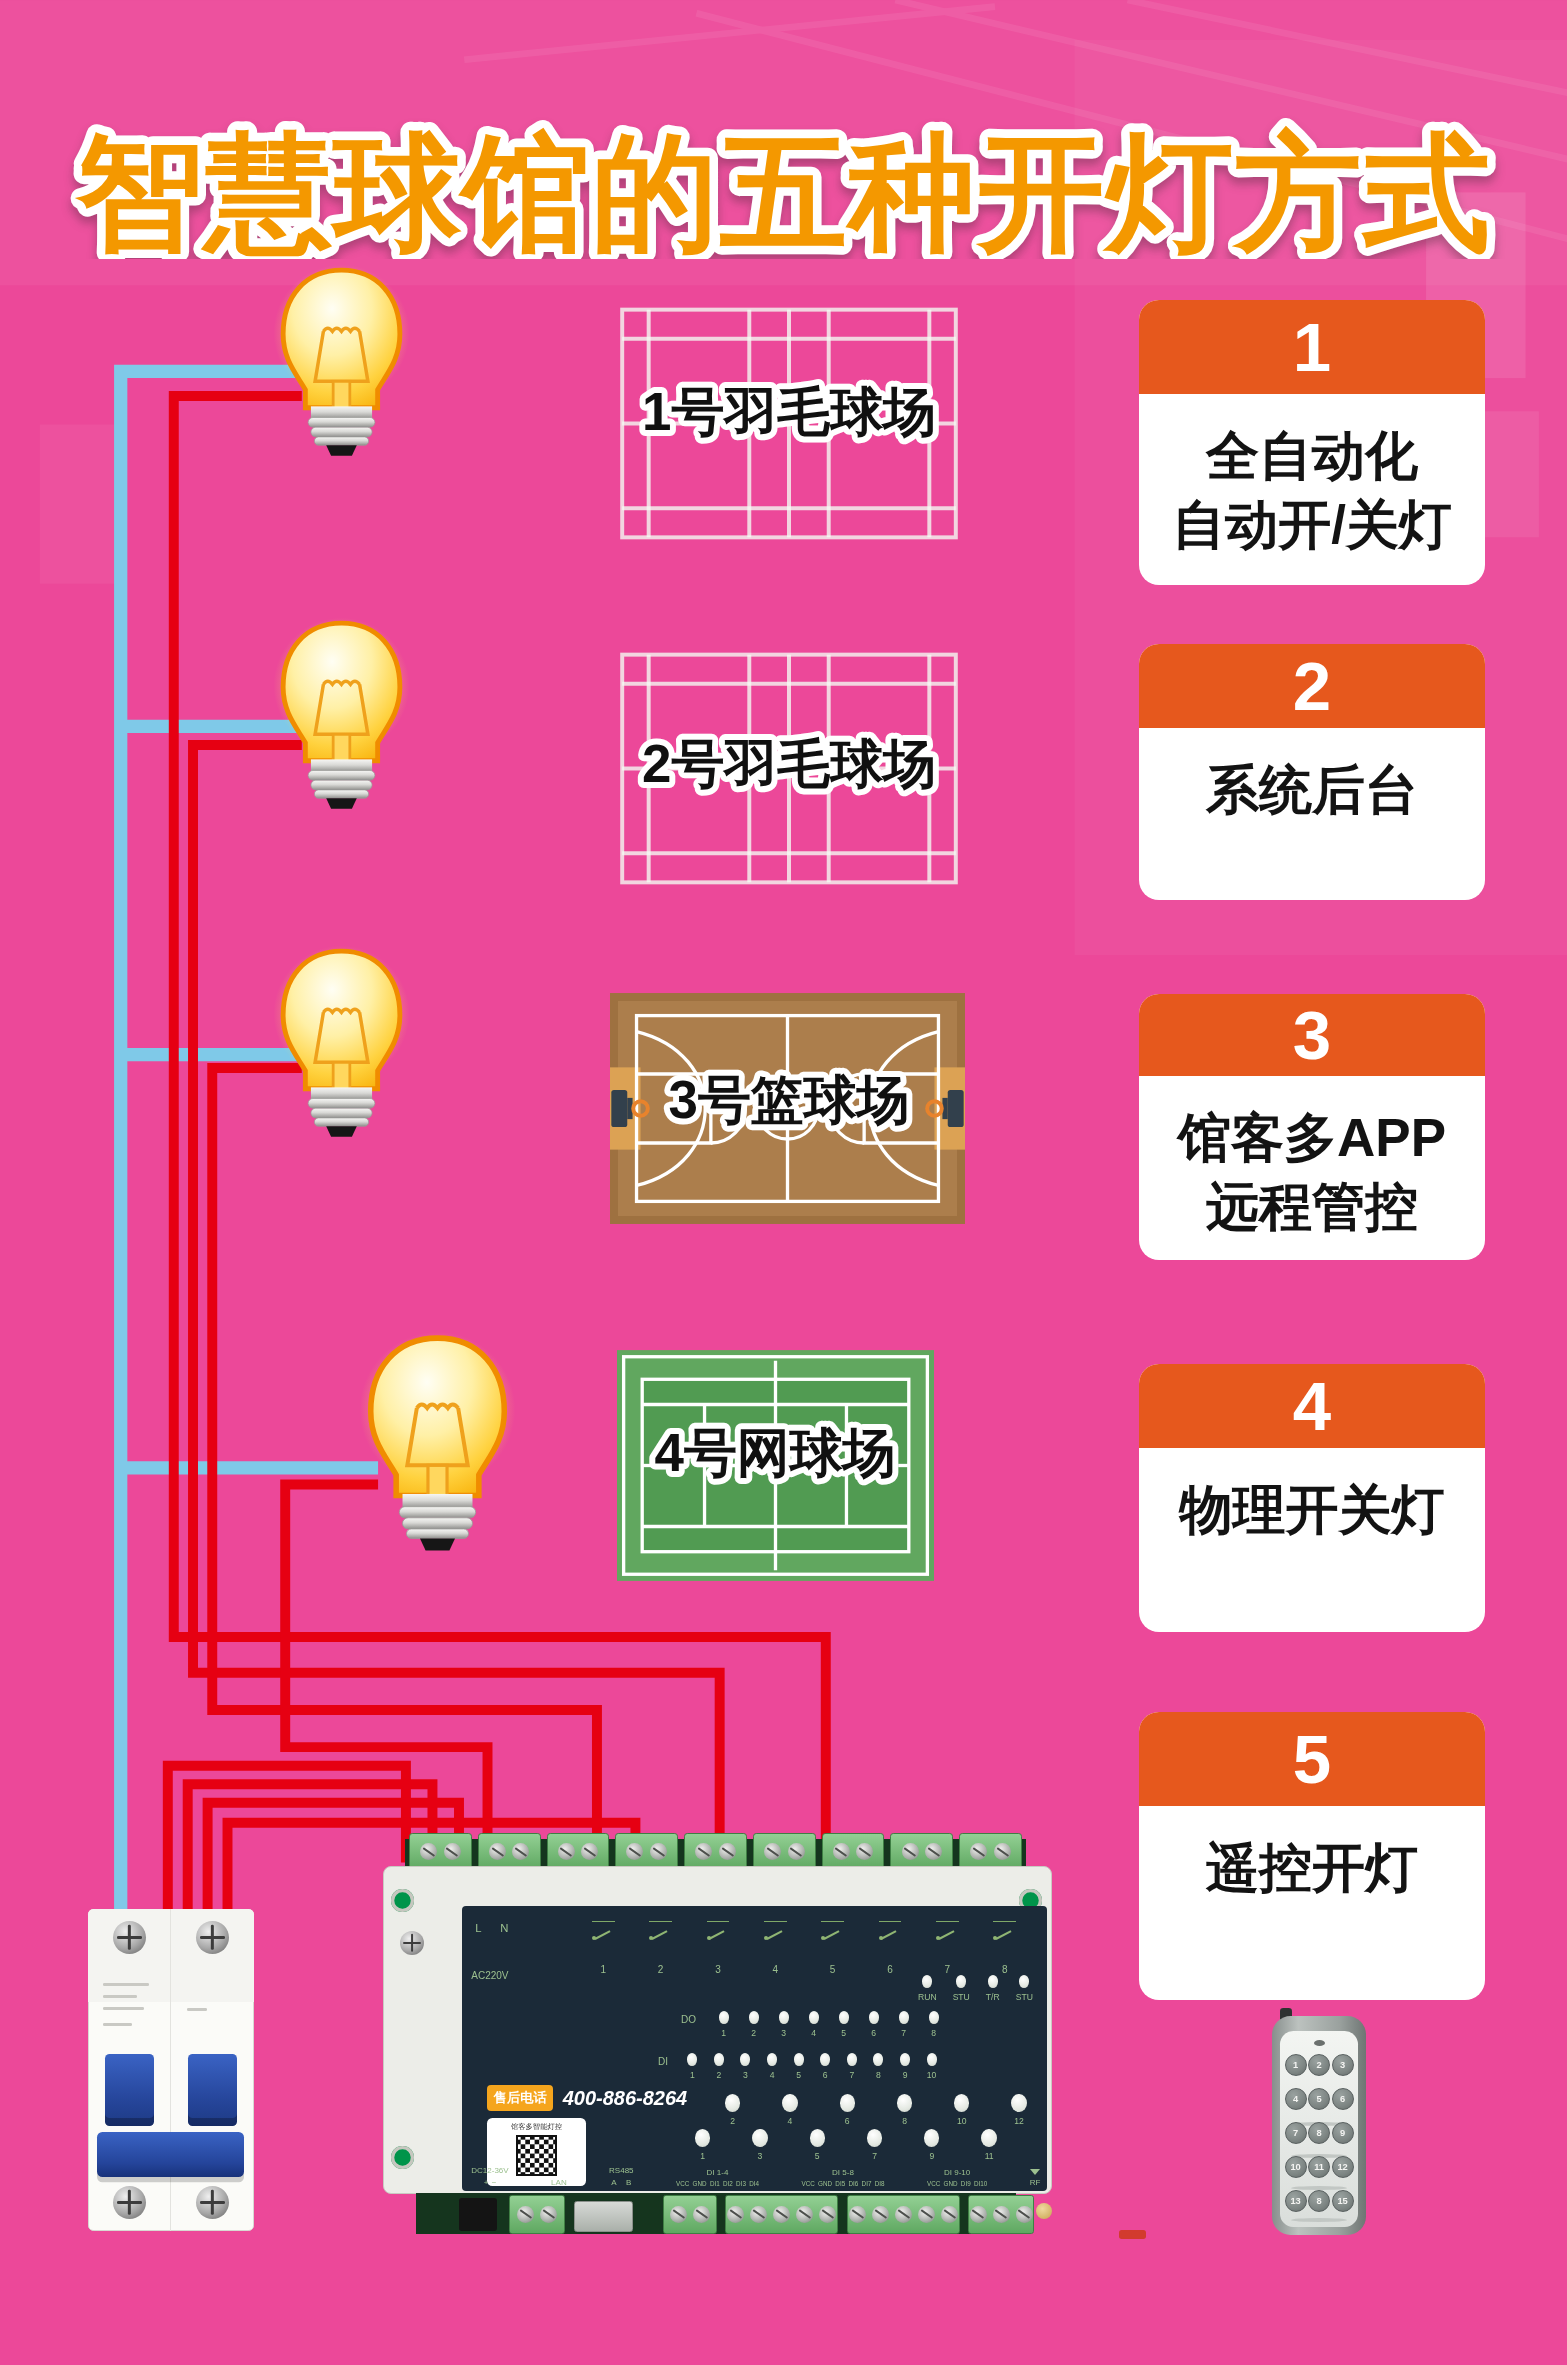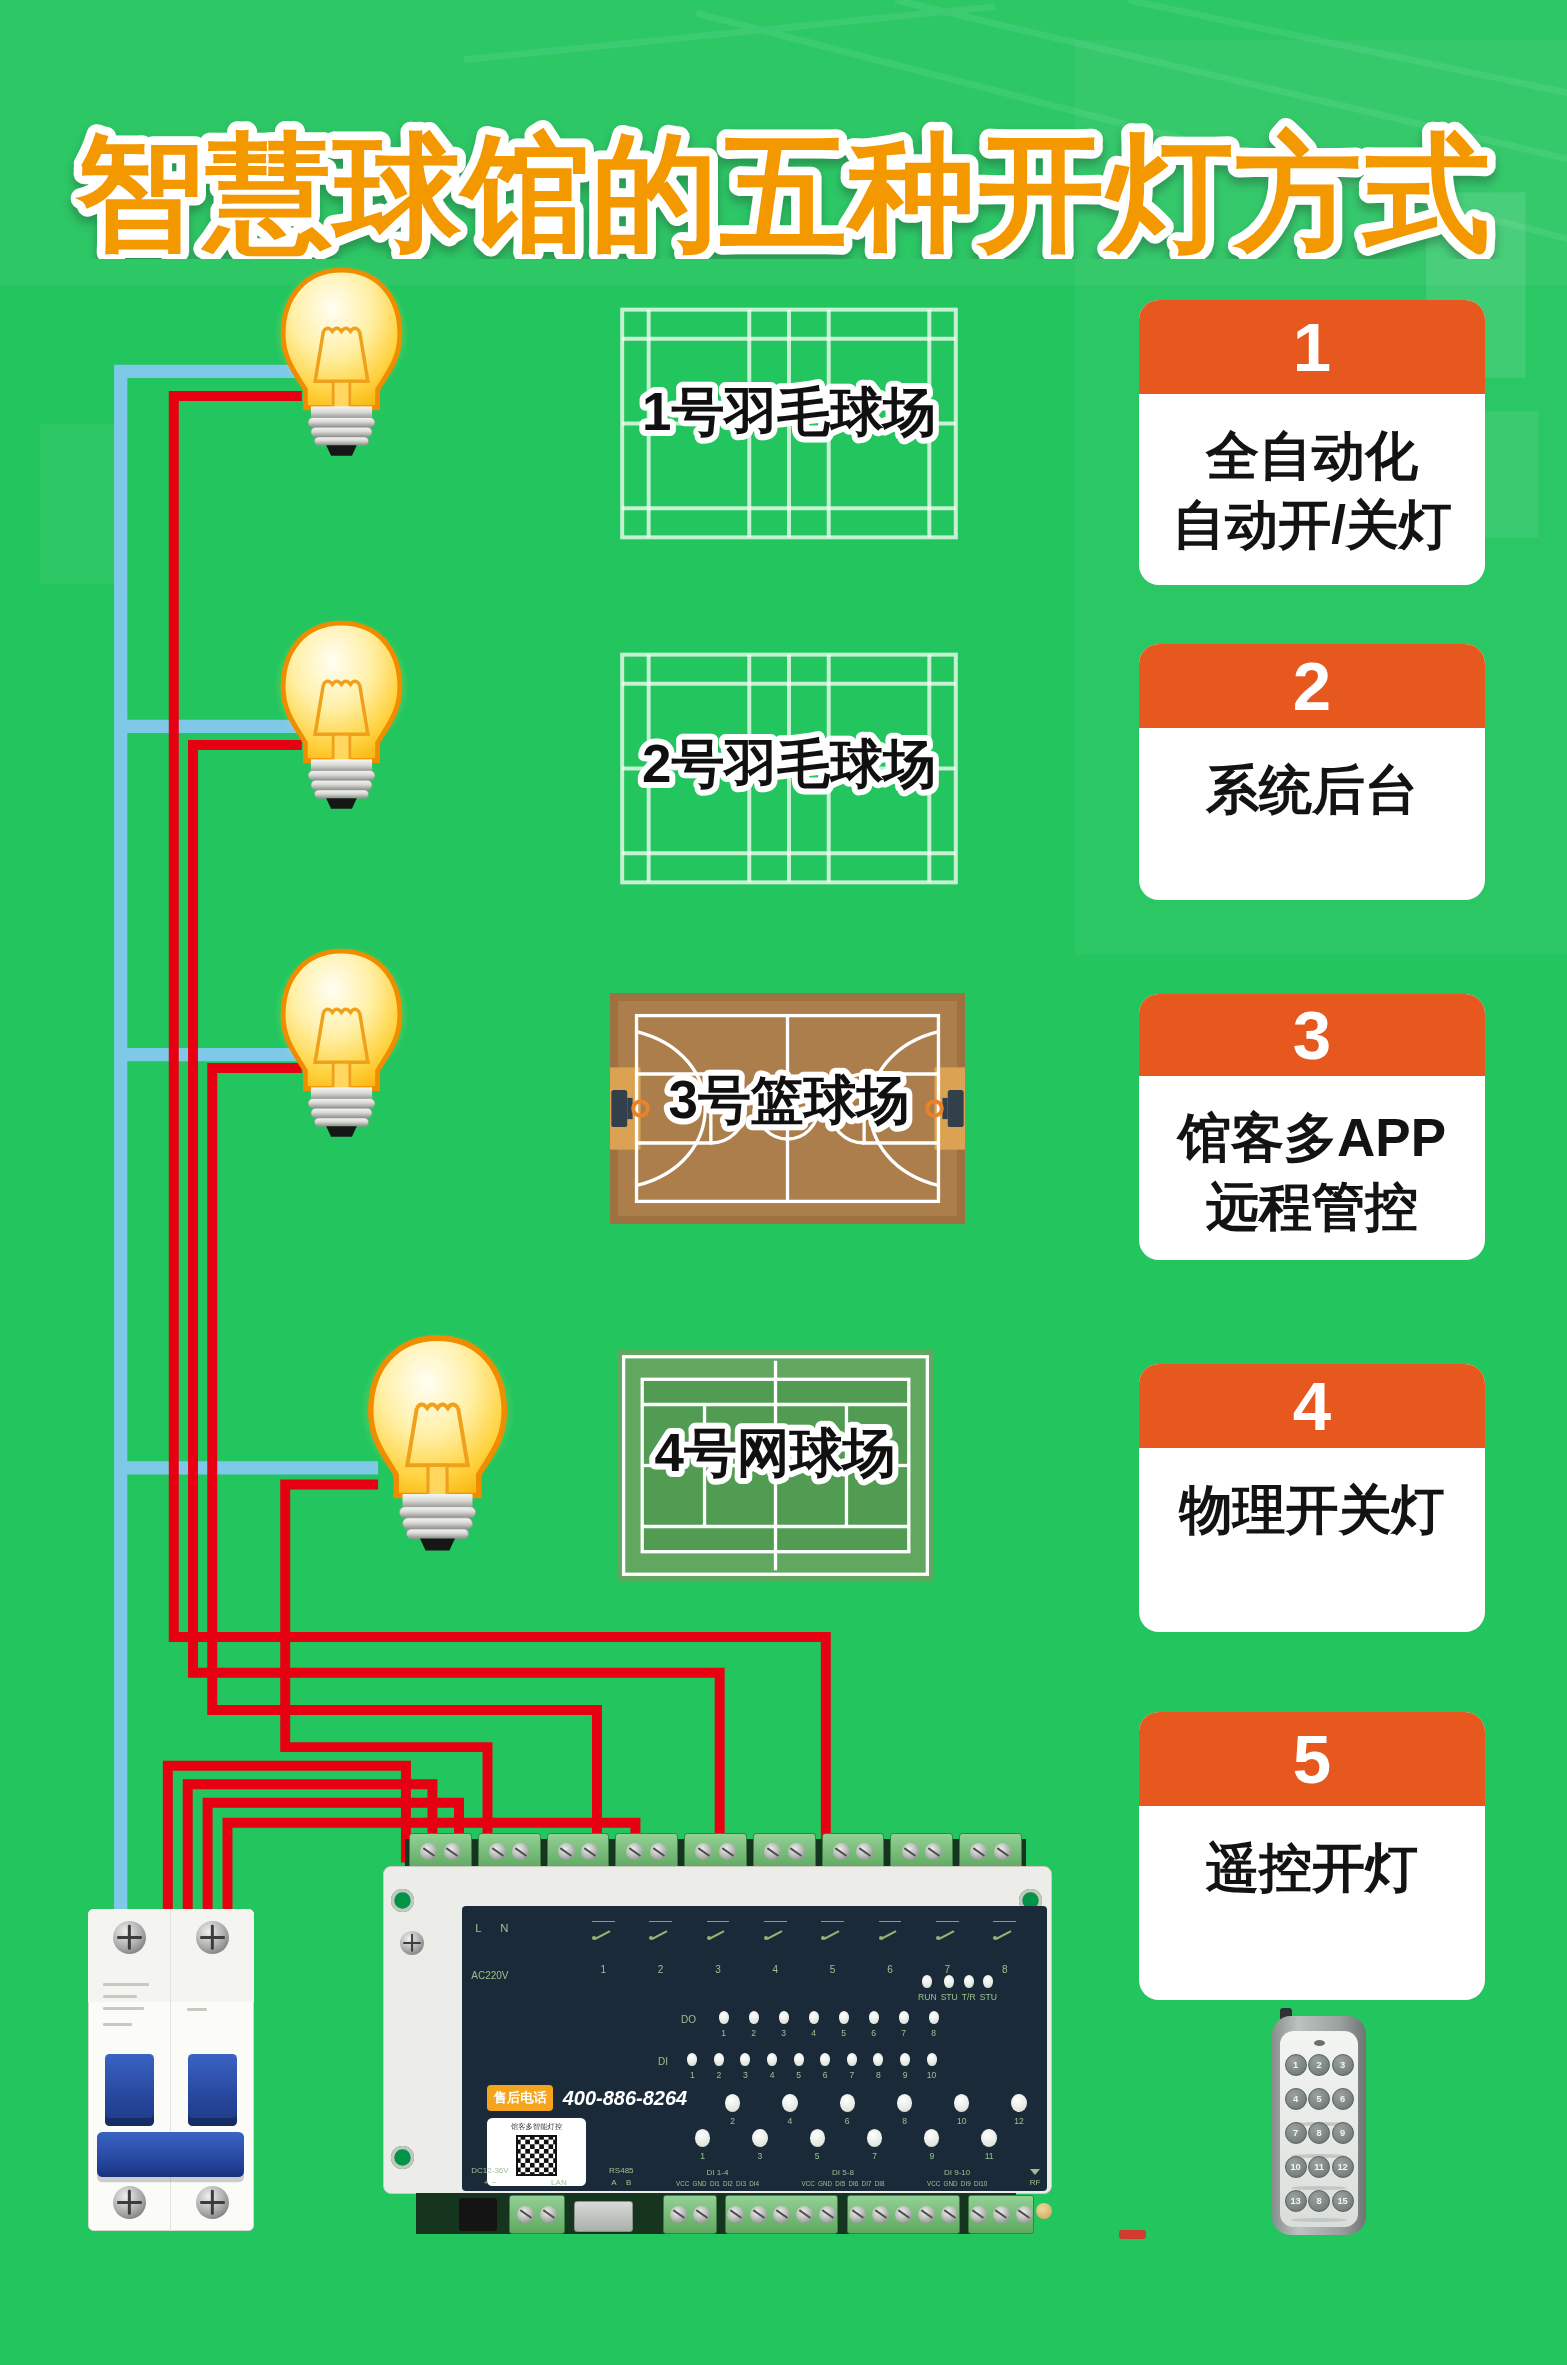--- a/index.html
+++ b/index.html
@@ -1,17 +1,17 @@
 <!DOCTYPE html>
 <html style="font-size:10.6px"><head>
 <meta charset="utf-8">
 <style>
   html,body{margin:0;padding:0;background:#00713a;}
   #stage{position:relative;width:1568px;height:2366px;overflow:hidden;
-         background:#22c55e;font-family:"Liberation Sans","DejaVu Sans",sans-serif;}
+         background:#ec4899;font-family:"Liberation Sans","DejaVu Sans",sans-serif;}
   svg{display:block;}
   .abs{position:absolute;}
 
   
   #title-svg{position:absolute;left:0;top:60px;}
   #title-svg text{font-weight:bold;font-size:192px;letter-spacing:2px;
     fill:#F49800;stroke:#ffffff;stroke-width:26px;paint-order:stroke;stroke-linejoin:round;
     filter:drop-shadow(0 10px 7px rgba(30,30,30,.30));}
 
   
@@ -61,21 +61,21 @@
   .relay-icon{width:22.5px;height:25px;position:relative;border-top:1.3px solid #7FA868;}
   .relay-icon::before{content:"";position:absolute;left:2.7px;top:16px;width:17px;height:2px;background:#8FB573;
       transform:rotate(-28deg);transform-origin:left center;}
   .relay-icon::after{content:"";position:absolute;left:0;top:14.6px;width:4px;height:4px;border-radius:50%;background:#8FB573;}
   .relay-nums{position:absolute;left:130px;top:58px;width:424px;display:flex;justify-content:space-between;font-size:10px;}
   .relay-nums span{width:22.5px;text-align:center;}
   .led{width:10px;height:12.6px;border-radius:50%;
        background:radial-gradient(circle at 40% 32%,#ffffff,#e3e8e1 65%,#c6ccc4);}
   .led.big{width:15.3px;height:18px;}
   .ledcol{display:flex;flex-direction:column;align-items:center;gap:4px;font-size:8.6px;}
-  .status-row{position:absolute;left:456px;top:69px;display:flex;gap:4px;}
+  .status-row{position:absolute;left:456px;top:69px;display:flex;gap:16px;}
   .do-row{position:absolute;left:219px;top:105px;display:flex;gap:20px;align-items:flex-start;}
   .di-row{position:absolute;left:196px;top:147px;display:flex;gap:16.6px;align-items:flex-start;}
   .row-label{font-size:10px;margin-top:2.7px;margin-right:2.7px;}
   .even-row{position:absolute;left:263px;top:188px;display:flex;gap:42px;}
   .odd-row{position:absolute;left:233px;top:223px;display:flex;gap:42px;}
   .ports{position:absolute;left:9.3px;right:6.6px;bottom:4px;display:flex;justify-content:space-between;
          align-items:flex-end;font-size:8px;}
   .pgroup{display:flex;flex-direction:column;align-items:center;gap:2.7px;}
   .pins{display:flex;gap:3.3px;font-size:6.3px;}
   .rf-ant{width:0;height:0;border-left:5.3px solid transparent;border-right:5.3px solid transparent;

